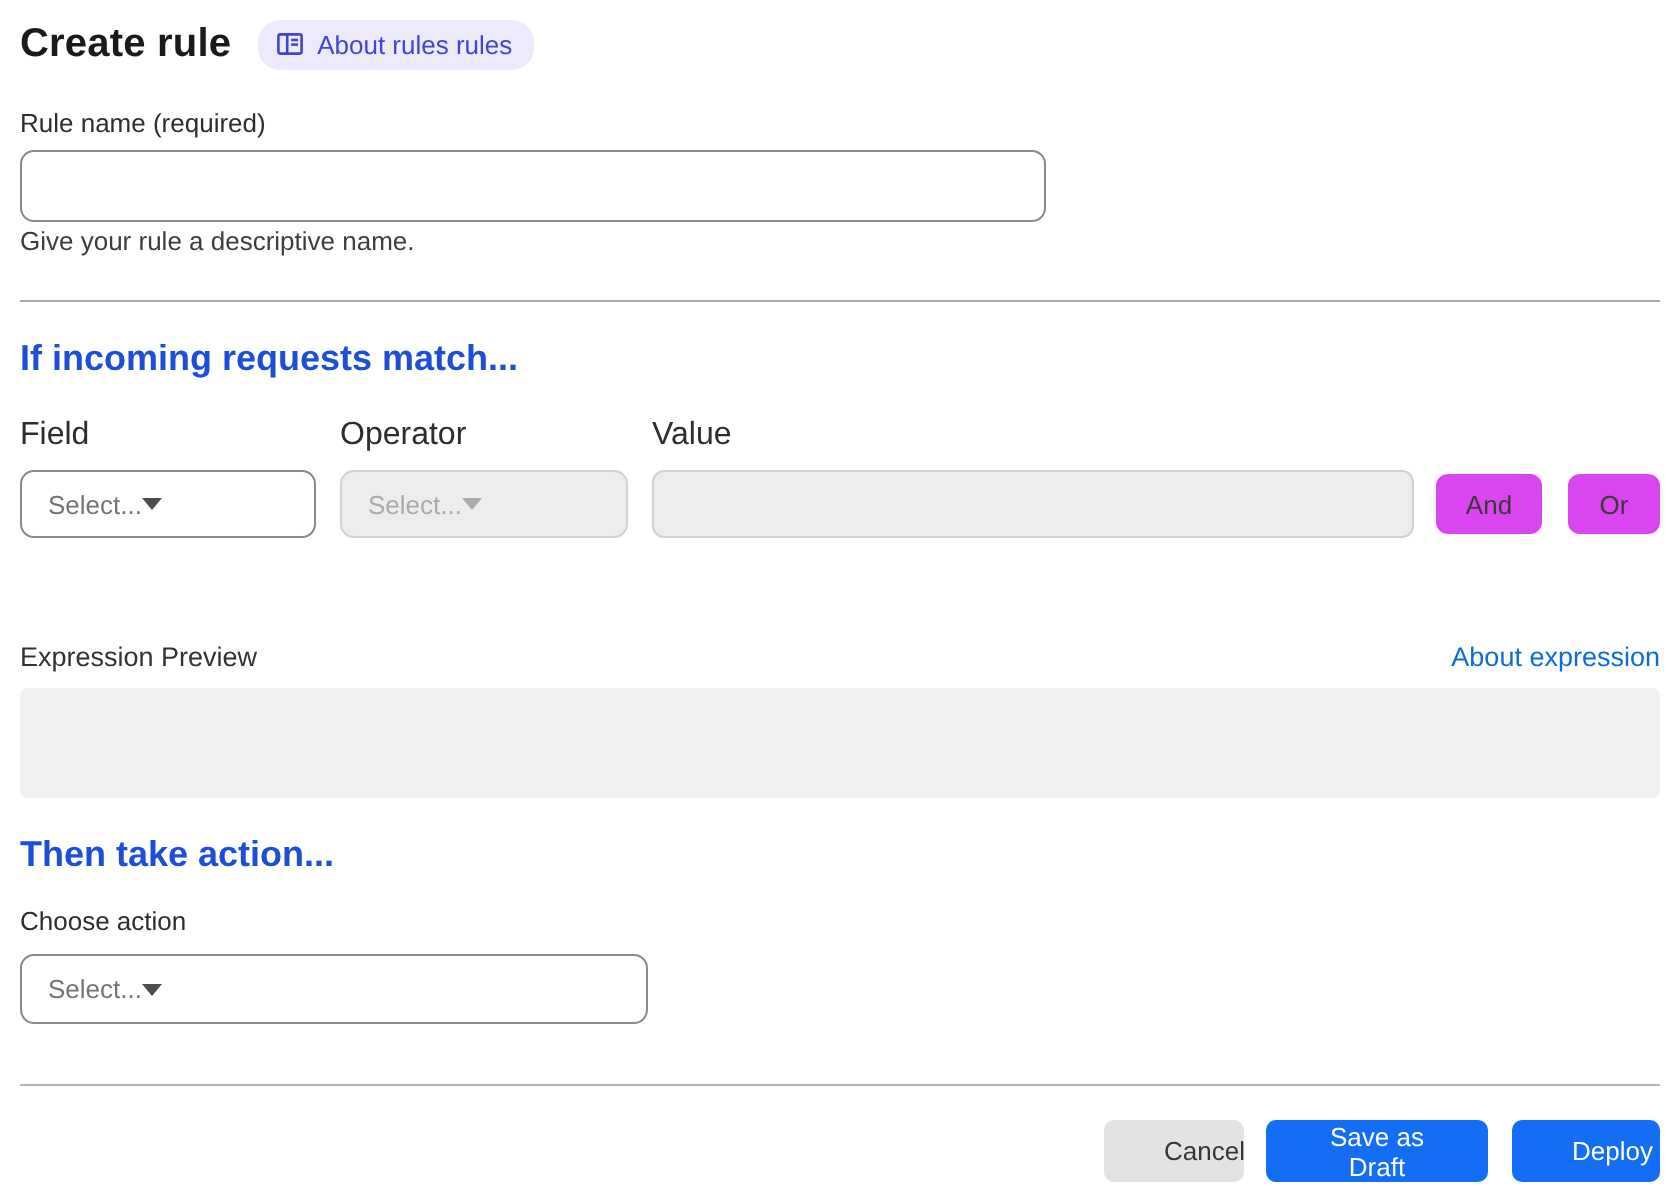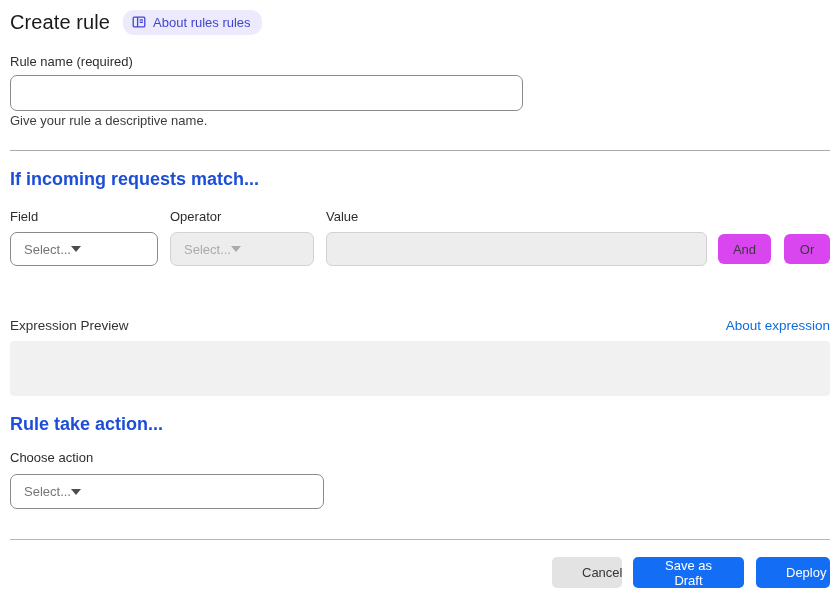--- a/index.html
+++ b/index.html
@@ -7,21 +7,21 @@
   body {
     width: 839px; height: 597px;
     font-family: "Liberation Sans", sans-serif;
     color: #1f1f1f;
     overflow: hidden;
   }
   .container { padding: 10px 9px 0 10px; }
 
   
   .title-row { display: flex; align-items: center; gap: 13px; }
-  .page-title { font-size: 20px; font-weight: 400; color: #1a1a1a; letter-spacing: .1px; }
+  .page-title { font-size: 20px; font-weight: 700; color: #1a1a1a; letter-spacing: .1px; }
   .about-badge {
     display: inline-flex; align-items: center; gap: 7px;
     background: #eceafc; color: #4245d2;
     font-size: 13px; line-height: 1;
     padding: 5px 11px 6px 9px; border-radius: 11px;
     cursor: pointer; border: none;
   }
   .about-badge svg { display: block; }
 
   
@@ -36,21 +36,21 @@
   }
   .helper-text { font-size: 13px; color: #3d3d3d; margin-top: 2px; }
 
   hr.divider { border: 0; border-top: 1px solid #aaaaaa; margin: 22px 0 0 0; }
   hr.divider-2 { border: 0; border-top: 1px solid #b5b5b5; margin: 30px 0 0 0; }
 
   .section-heading { font-size: 18px; font-weight: 700; color: #1d4ed8; margin-top: 18px; }
 
   
   .clause-row { display: flex; align-items: flex-end; margin-top: 19px; }
-  .clause-col .col-label { font-size: 13px; color: #2d2d2d; margin-bottom: 8px; }
+  .clause-col .col-label { font-size: 16px; color: #2d2d2d; margin-bottom: 8px; }
   .combo {
     height: 34px; border-radius: 7px; border: 1px solid #8a8a8a; background: #fff;
     display: flex; align-items: center; justify-content: flex-start;
     padding: 0 13px; font-size: 13px; color: #757575; cursor: pointer;
   }
   .combo .caret {
     width: 0; height: 0;
     border-left: 5px solid transparent; border-right: 5px solid transparent;
     border-top: 6px solid #4d4d4d;
   }
@@ -153,21 +153,21 @@
     <button class="conj-btn and-btn">And</button>
     <button class="conj-btn or-btn">Or</button>
   </div>
 
   <div class="preview-row">
     <div class="preview-label">Expression Preview</div>
     <a class="edit-link">About expression</a>
   </div>
   <div class="preview-box"></div>
 
-  <div class="section-heading">Rule take action...</div>
+  <div class="section-heading">Then take action...</div>
   <div class="field-label" style="margin-top:15px">Choose action</div>
   <div class="combo action-combo">
     <span>Select...</span>
     <span class="caret"></span>
   </div>
 
   <hr class="divider-2">
 
   <div class="footer-row">
     <button class="btn btn-cancel">Cancel</button>

